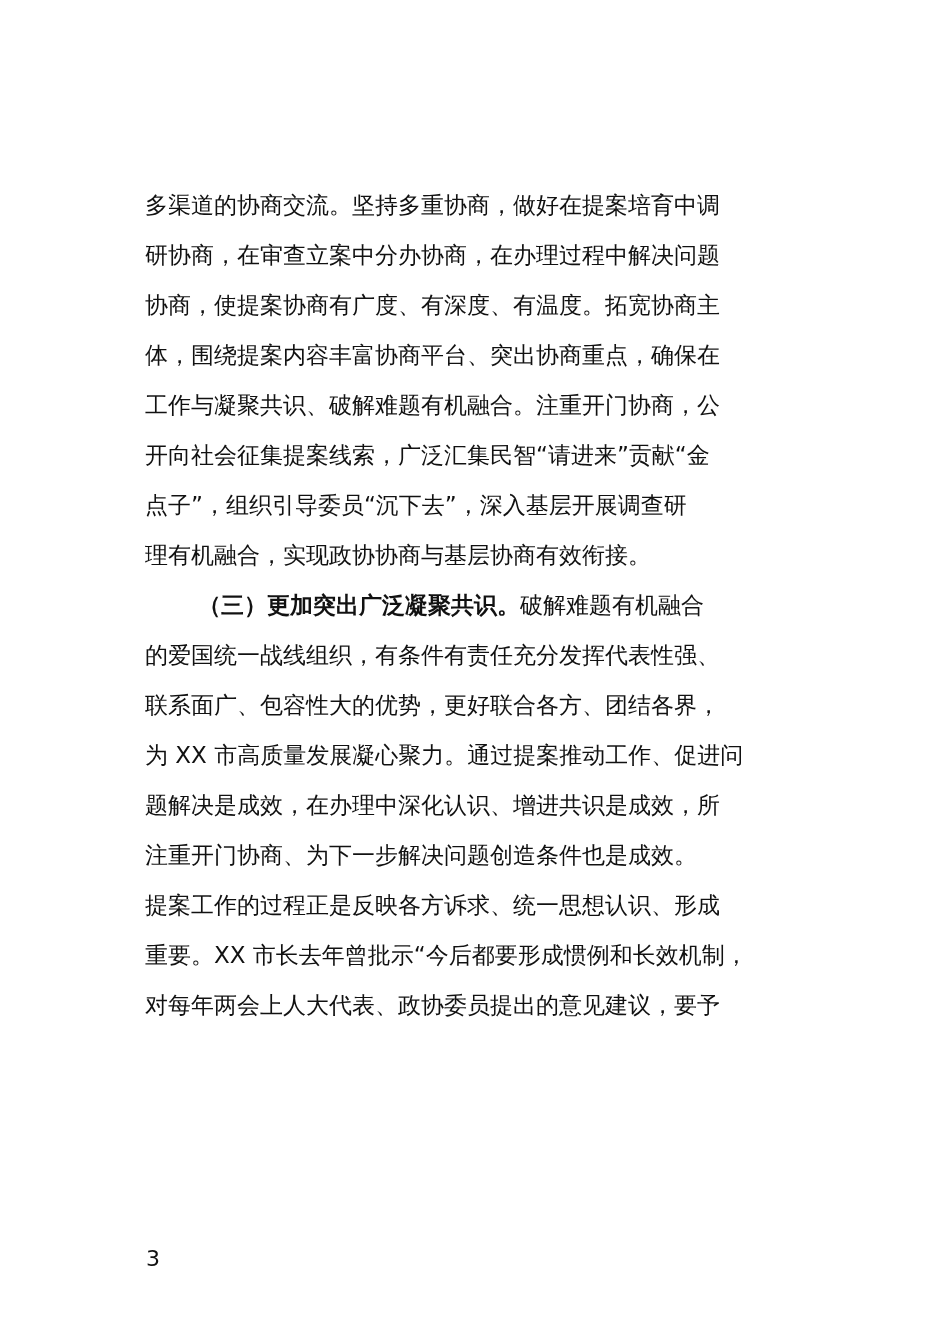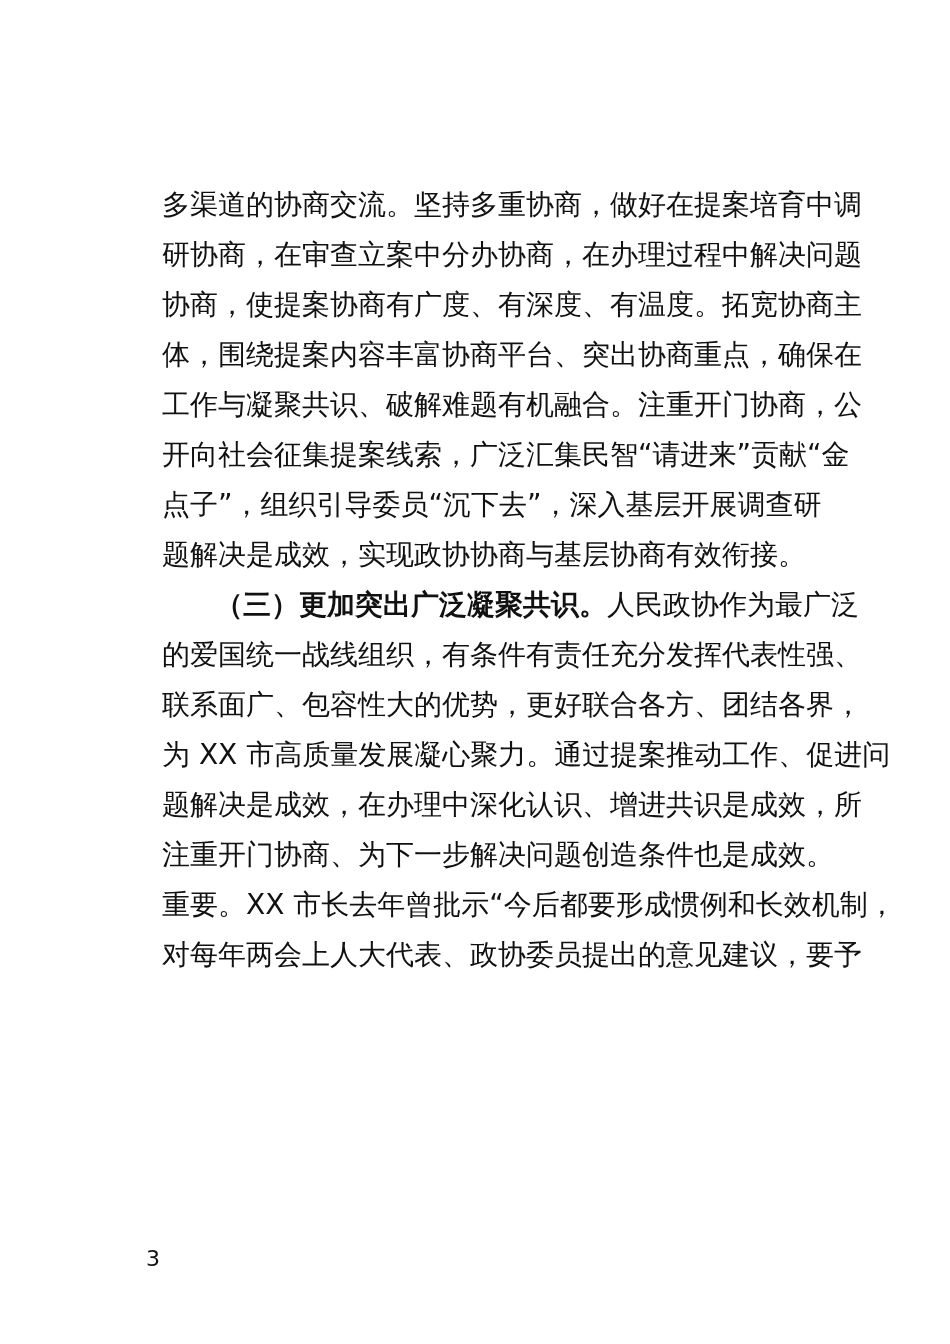--- a/index.html
+++ b/index.html
@@ -1,21 +1,21 @@
 <!DOCTYPE html>
 <html><head>
 <meta charset="utf-8">
 <style>
   html, body { margin: 0; padding: 0; background: #ffffff; }
   body { width: 950px; height: 1344px; position: relative; overflow: hidden; }
   .page { position: absolute; left: 0; top: 0; width: 950px; height: 1344px; background: #fff; }
   .body-text {
-    position: absolute; left: 162px; top: 180px; width: 690px;
+    position: absolute; left: 145px; top: 180px; width: 690px;
     font-family: "DejaVu Sans", "Liberation Sans", sans-serif;
-    font-size: 28px; color: #111; line-height: 50px;
+    font-size: 23px; color: #111; line-height: 50px;
   }
   .line { display: block; white-space: nowrap; height: 50px; }
   .indent { padding-left: 53px; }
   .bold { font-weight: bold; }
   .page-number {
     position: absolute; left: 146px; top: 1246px;
     font-family: "DejaVu Sans", "Liberation Sans", sans-serif;
     font-size: 22px; color: #111;
   }
 </style>
@@ -24,24 +24,25 @@
 
 <div class="page">
   <div class="body-text">
     <span class="line">多渠道的协商交流。坚持多重协商，做好在提案培育中调</span>
     <span class="line">研协商，在审查立案中分办协商，在办理过程中解决问题</span>
     <span class="line">协商，使提案协商有广度、有深度、有温度。拓宽协商主</span>
     <span class="line">体，围绕提案内容丰富协商平台、突出协商重点，确保在</span>
     <span class="line">工作与凝聚共识、破解难题有机融合。注重开门协商，公</span>
     <span class="line">开向社会征集提案线索，广泛汇集民智“请进来”贡献“金</span>
     <span class="line">点子”，组织引导委员“沉下去”，深入基层开展调查研</span>
-    <span class="line">题解决是成效，实现政协协商与基层协商有效衔接。</span>
-    <span class="line indent"><span class="bold">（三）更加突出广泛凝聚共识。</span><span>人民政协作为最广泛</span></span>
+    <span class="line">理有机融合，实现政协协商与基层协商有效衔接。</span>
+    <span class="line indent"><span class="bold">（三）更加突出广泛凝聚共识。</span><span>破解难题有机融合</span></span>
     <span class="line">的爱国统一战线组织，有条件有责任充分发挥代表性强、</span>
     <span class="line">联系面广、包容性大的优势，更好联合各方、团结各界，</span>
     <span class="line">为 XX 市高质量发展凝心聚力。通过提案推动工作、促进问</span>
     <span class="line">题解决是成效，在办理中深化认识、增进共识是成效，所</span>
     <span class="line">注重开门协商、为下一步解决问题创造条件也是成效。</span>
+    <span class="line">提案工作的过程正是反映各方诉求、统一思想认识、形成</span>
     <span class="line">重要。XX 市长去年曾批示“今后都要形成惯例和长效机制，</span>
     <span class="line">对每年两会上人大代表、政协委员提出的意见建议，要予</span>
   </div>
   <div class="page-number">3</div>
 </div>
 
 </body></html>

